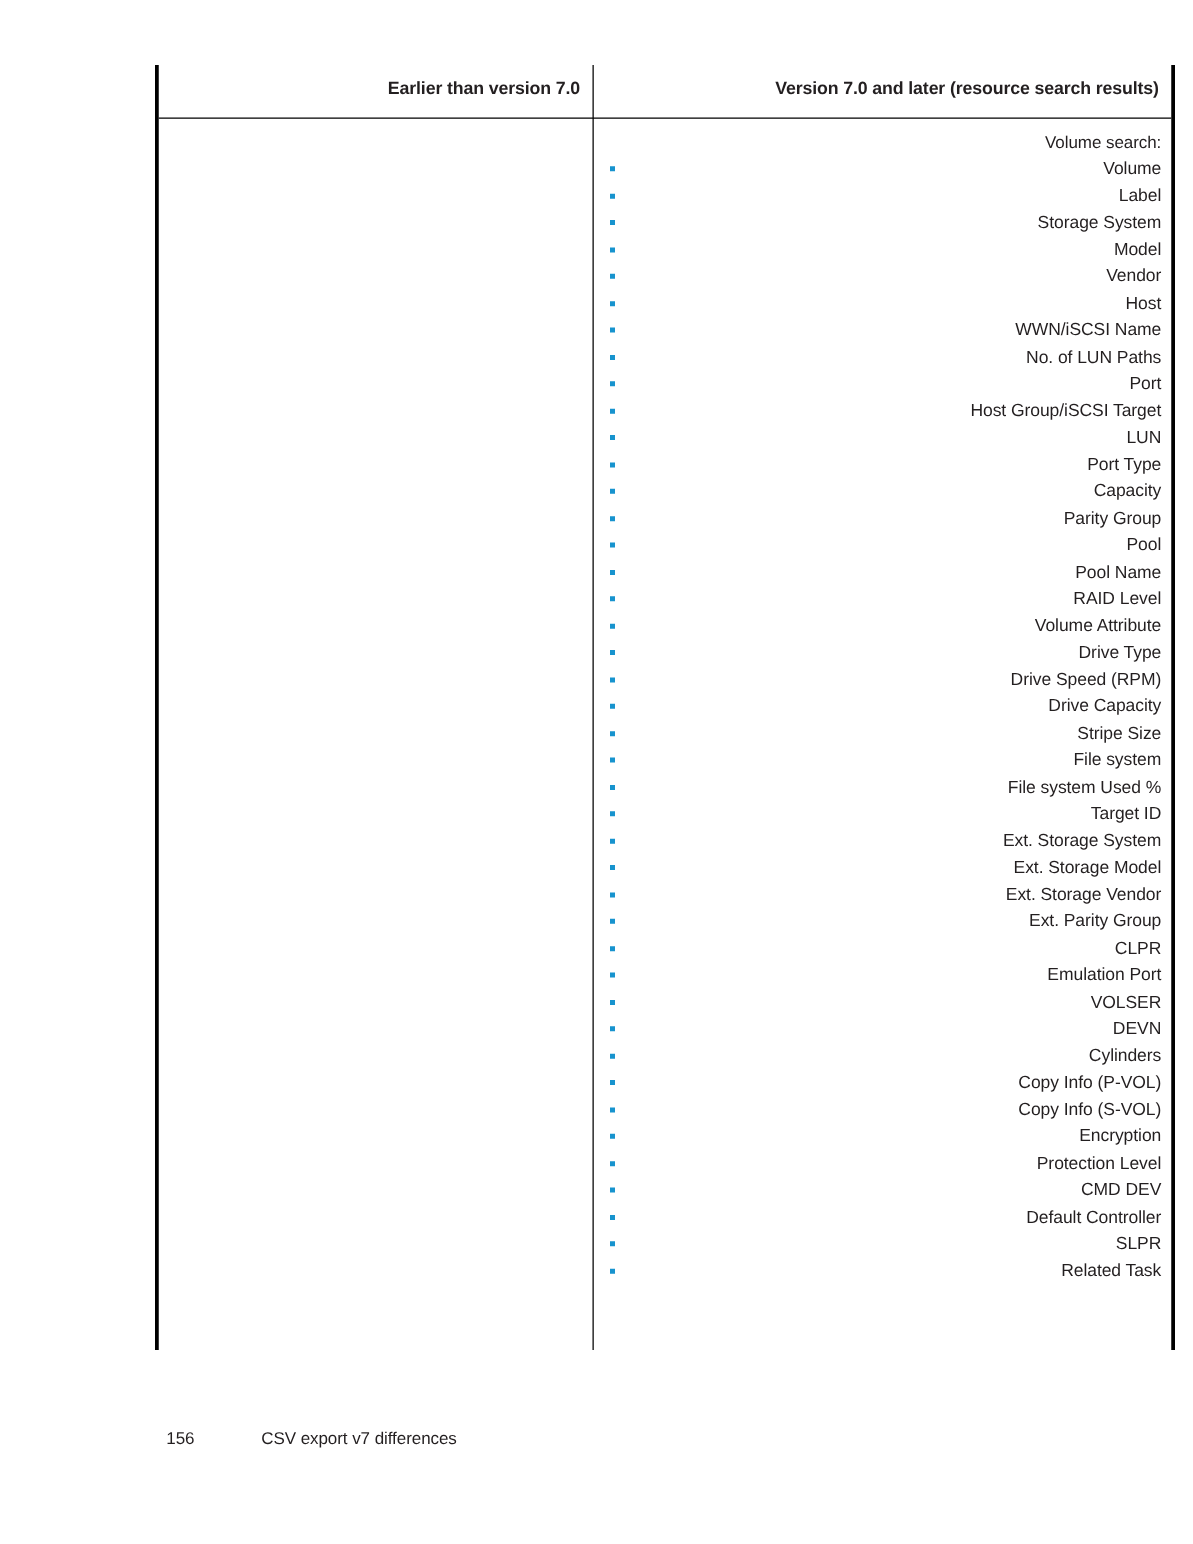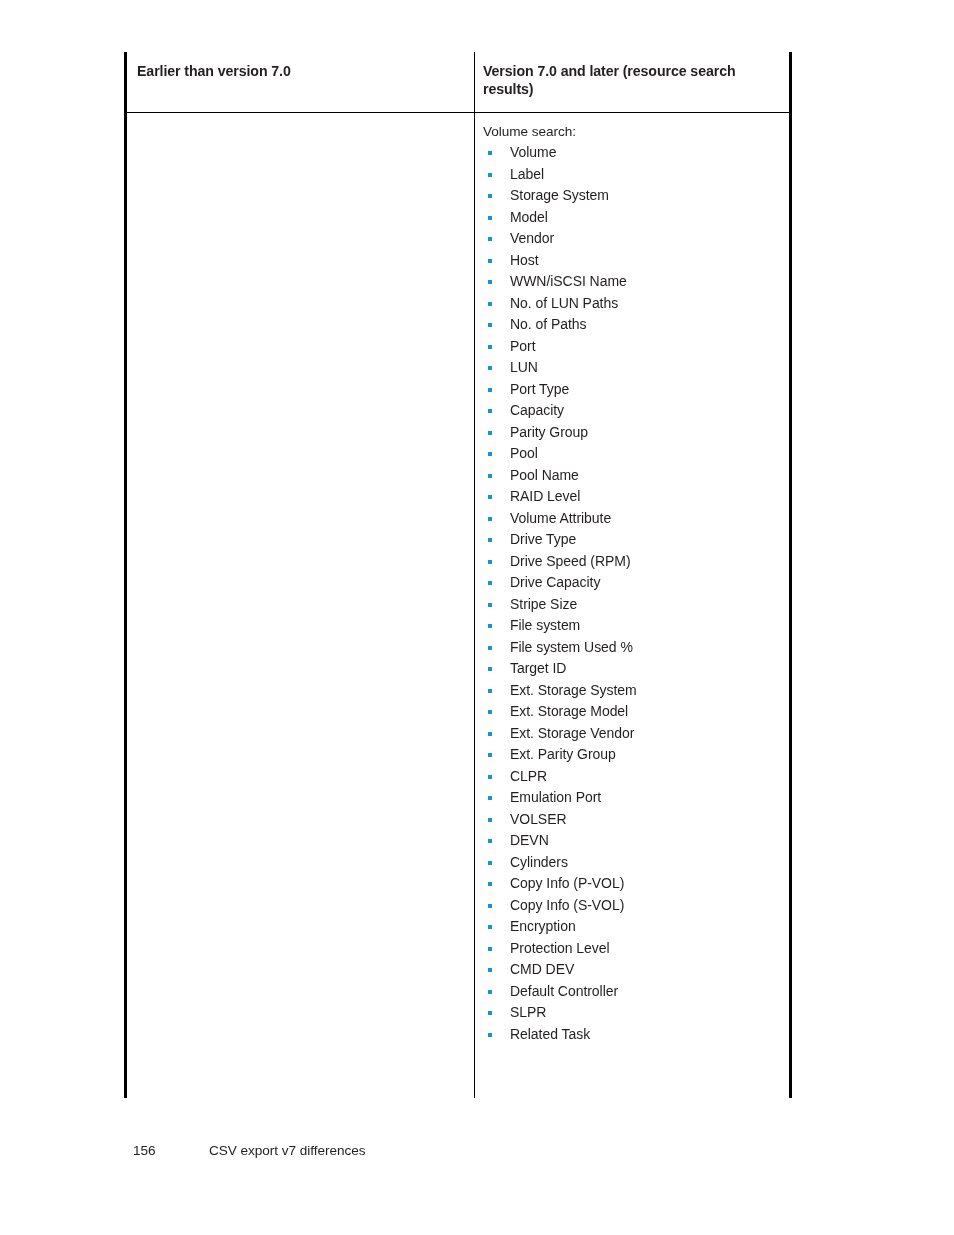--- a/index.html
+++ b/index.html
@@ -22,21 +22,22 @@
     left: 0; top: 0;
     width: 954px;
     height: 1235px;
   }
 
   
   .diff-table {
     position: absolute;
     left: 124px;
     top: 52px;
-    width: 668px;
+    width: 816px;
+    text-align: right;
   }
 
   .table-inner {
     position: relative;
     
     border-left: 3px solid #000000;
     border-right: 3px solid #000000;
     min-height: 1025px;
   }
 
@@ -166,22 +167,22 @@
 
           <ul class="bullet-list">
               <li><span class="bullet-mark" style="background: rgb(23, 147, 206);"></span><span>Volume</span></li>
               <li><span class="bullet-mark" style="background: rgb(23, 147, 206);"></span><span>Label</span></li>
               <li><span class="bullet-mark" style="background: rgb(23, 147, 206);"></span><span>Storage System</span></li>
               <li><span class="bullet-mark" style="background: rgb(23, 147, 206);"></span><span>Model</span></li>
               <li><span class="bullet-mark" style="background: rgb(23, 147, 206);"></span><span>Vendor</span></li>
               <li><span class="bullet-mark" style="background: rgb(23, 147, 206);"></span><span>Host</span></li>
               <li><span class="bullet-mark" style="background: rgb(23, 147, 206);"></span><span>WWN/iSCSI Name</span></li>
               <li><span class="bullet-mark" style="background: rgb(23, 147, 206);"></span><span>No. of LUN Paths</span></li>
-              <li><span class="bullet-mark" style="background: rgb(23, 147, 206);"></span><span>No. of Paths</span></li>
               <li><span class="bullet-mark" style="background: rgb(23, 147, 206);"></span><span>Port</span></li>
+              <li><span class="bullet-mark" style="background: rgb(23, 147, 206);"></span><span>Host Group/iSCSI Target</span></li>
               <li><span class="bullet-mark" style="background: rgb(23, 147, 206);"></span><span>LUN</span></li>
               <li><span class="bullet-mark" style="background: rgb(23, 147, 206);"></span><span>Port Type</span></li>
               <li><span class="bullet-mark" style="background: rgb(23, 147, 206);"></span><span>Capacity</span></li>
               <li><span class="bullet-mark" style="background: rgb(23, 147, 206);"></span><span>Parity Group</span></li>
               <li><span class="bullet-mark" style="background: rgb(23, 147, 206);"></span><span>Pool</span></li>
               <li><span class="bullet-mark" style="background: rgb(23, 147, 206);"></span><span>Pool Name</span></li>
               <li><span class="bullet-mark" style="background: rgb(23, 147, 206);"></span><span>RAID Level</span></li>
               <li><span class="bullet-mark" style="background: rgb(23, 147, 206);"></span><span>Volume Attribute</span></li>
               <li><span class="bullet-mark" style="background: rgb(23, 147, 206);"></span><span>Drive Type</span></li>
               <li><span class="bullet-mark" style="background: rgb(23, 147, 206);"></span><span>Drive Speed (RPM)</span></li>

